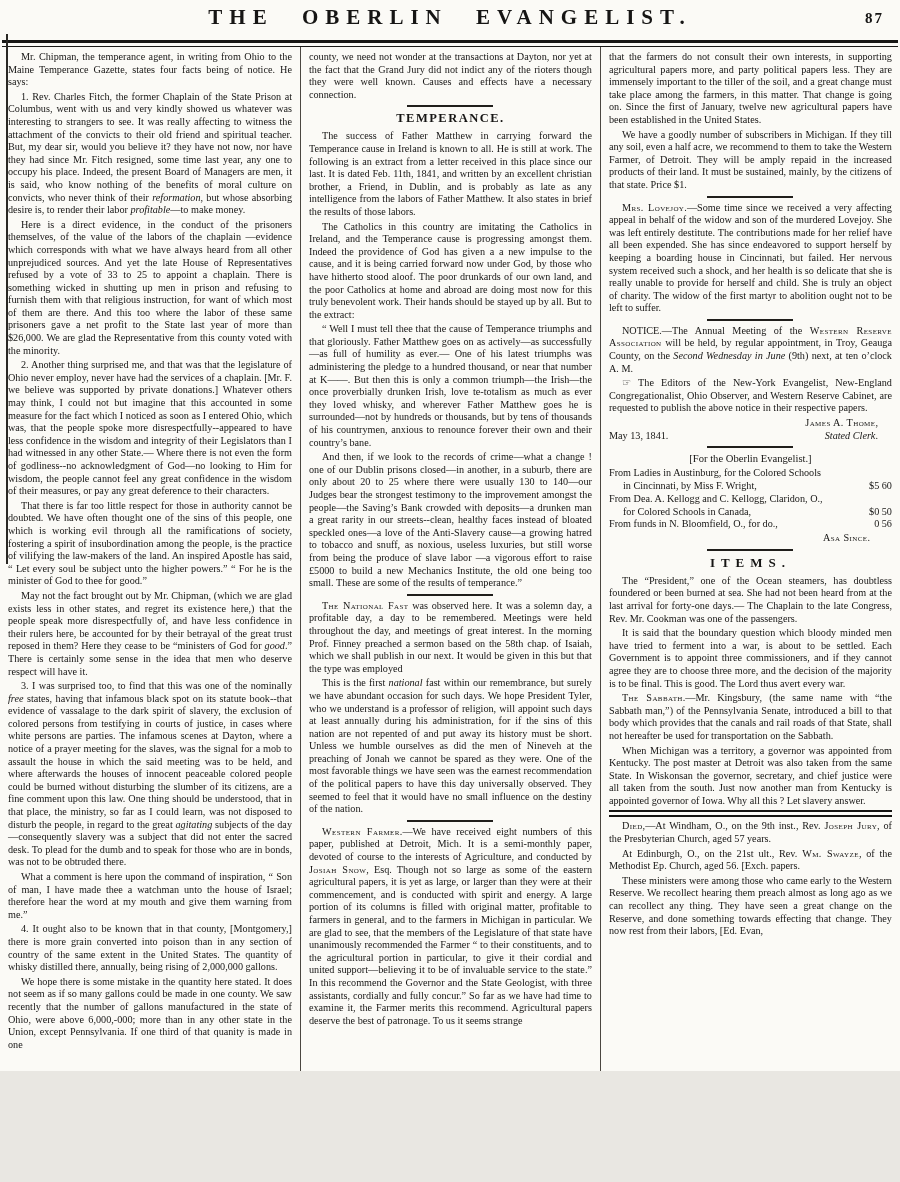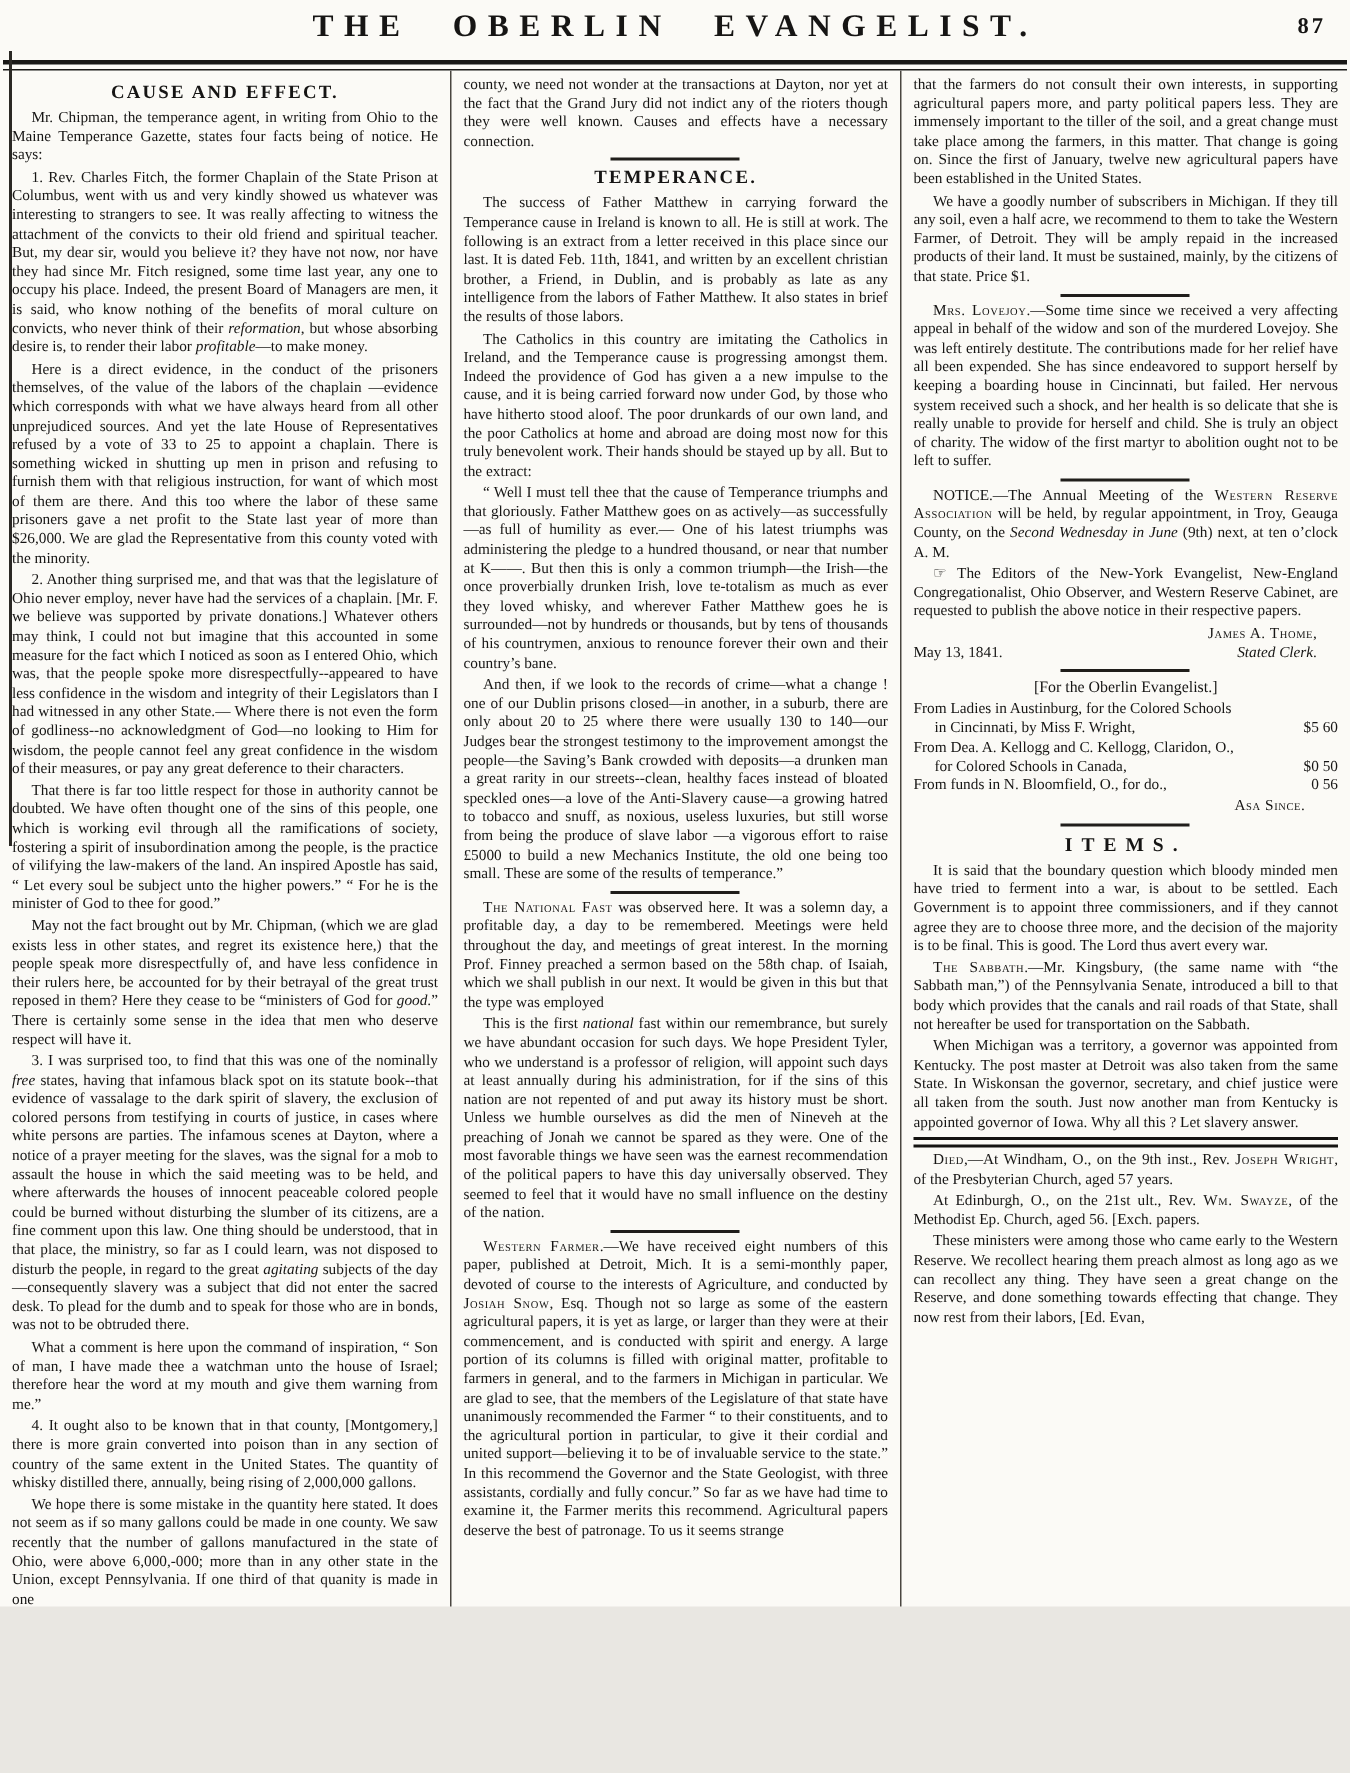--- a/index.html
+++ b/index.html
@@ -35,21 +35,20 @@
 <body>
 
 <div class="page">
   <div class="masthead">
     <span class="masthead-title">THE OBERLIN EVANGELIST.</span>
     <span class="page-number">87</span>
   </div>
   <div class="rule-double"></div>
   <div class="columns">
     <div class="col">
-        <div class="heading">CAUSE AND EFFECT.</div>
         <p class="para">Mr. Chipman, the temperance agent, in writing from Ohio to the Maine Temperance Gazette, states four facts being of notice.  He says:</p>
         <p class="para">1. Rev. Charles Fitch, the former Chaplain of the State Prison at Columbus, went with us and very kindly showed us whatever was interesting to strangers to see.  It was really affecting to witness the attachment of the convicts to their old friend and spiritual teacher.  But, my dear sir, would you believe it? they have not now, nor have they had since Mr. Fitch resigned, some time last year, any one to occupy his place.  Indeed, the present Board of Managers are men, it is said, who know nothing of the benefits of moral culture on convicts, who never think of their <i>reformation</i>, but whose absorbing desire is, to render their labor <i>profitable</i>—to make money.</p>
         <p class="para">Here is a direct evidence, in the conduct of the prisoners themselves, of the value of the labors of the chaplain —evidence which corresponds with what we have always heard from all other unprejudiced sources.  And yet the late House of Representatives refused by a vote of 33 to 25 to appoint a chaplain.  There is something wicked in shutting up men in prison and refusing to furnish them with that religious instruction, for want of which most of them are there.  And this too where the labor of these same prisoners gave a net profit to the State last year of more than $26,000.  We are glad the Representative from this county voted with the minority.</p>
         <p class="para">2. Another thing surprised me, and that was that the legislature of Ohio never employ, never have had the services of a chaplain.  [Mr. F. we believe was supported by private donations.]  Whatever others may think, I could not but imagine that this accounted in some measure for the fact which I noticed as soon as I entered Ohio, which was, that the people spoke more disrespectfully--appeared to have less confidence in the wisdom and integrity of their Legislators than I had witnessed in any other State.— Where there is not even the form of godliness--no acknowledgment of God—no looking to Him for wisdom, the people cannot feel any great confidence in the wisdom of their measures, or pay any great deference to their characters.</p>
         <p class="para">That there is far too little respect for those in authority cannot be doubted.  We have often thought one of the sins of this people, one which is working evil through all the ramifications of society, fostering a spirit of insubordination among the people, is the practice of vilifying the law-makers of the land.  An inspired Apostle has said, “ Let every soul be subject unto the higher powers.”  “ For he is the minister of God to thee for good.”</p>
         <p class="para">May not the fact brought out by Mr. Chipman, (which we are glad exists less in other states, and regret its existence here,) that the people speak more disrespectfully of, and have less confidence in their rulers here, be accounted for by their betrayal of the great trust reposed in them? Here they cease to be “ministers of God for <i>good</i>.”  There is certainly some sense in the idea that men who deserve respect will have it.</p>
         <p class="para">3. I was surprised too, to find that this was one of the nominally <i>free</i> states, having that infamous black spot on its statute book--that evidence of vassalage to the dark spirit of slavery, the exclusion of colored persons from testifying in courts of justice, in cases where white persons are parties.  The infamous scenes at Dayton, where a notice of a prayer meeting for the slaves, was the signal for a mob to assault the house in which the said meeting was to be held, and where afterwards the houses of innocent peaceable colored people could be burned without disturbing the slumber of its citizens, are a fine comment upon this law.  One thing should be understood, that in that place, the ministry, so far as I could learn, was not disposed to disturb the people, in regard to the great <i>agitating</i> subjects of the day—consequently slavery was a subject that did not enter the sacred desk.  To plead for the dumb and to speak for those who are in bonds, was not to be obtruded there.</p>
         <p class="para">What a comment is here upon the command of inspiration, “ Son of man, I have made thee a watchman unto the house of Israel; therefore hear the word at my mouth and give them warning from me.”</p>
         <p class="para">4. It ought also to be known that in that county, [Montgomery,] there is more grain converted into poison than in any section of country of the same extent in the United States.  The quantity of whisky distilled there, annually, being rising of 2,000,000 gallons.</p>
         <p class="para">We hope there is some mistake in the quantity here stated.  It does not seem as if so many gallons could be made in one county.  We saw recently that the number of gallons manufactured in the state of Ohio, were above 6,000,-000; more than in any other state in the Union, except Pennsylvania.  If one third of that quanity is made in one</p>
@@ -102,26 +101,27 @@
             <span class="mamt">$0 50</span>
           </div>
           <div class="mrow">
             <span class="mtext">From funds in N. Bloomfield, O., for do.,</span>
             <span class="mamt">0 56</span>
           </div>
         </div>
         <div class="sig"><span class="sc">Asa Since</span>.</div>
         <div class="sep"></div>
         <div class="heading wide">ITEMS.</div>
+        <p class="para">The “President,” one of the Ocean steamers, has doubtless foundered or been burned at sea.  She had not been heard from at the last arrival for forty-one days.— The Chaplain to the late Congress, Rev. Mr. Cookman was one of the passengers.</p>
         <p class="para">It is said that the boundary question which bloody minded men have tried to ferment into a war, is about to be settled.  Each Government is to appoint three commissioners, and if they cannot agree they are to choose three more, and the decision of the majority is to be final.  This is good.  The Lord thus avert every war.</p>
         <p class="para"><span class="sc">The Sabbath</span>.—Mr. Kingsbury, (the same name with “the Sabbath man,”) of the Pennsylvania Senate, introduced a bill to that body which provides that the canals and rail roads of that State, shall not hereafter be used for transportation on the Sabbath.</p>
         <p class="para">When Michigan was a territory, a governor was appointed from Kentucky.  The post master at Detroit was also taken from the same State.  In Wiskonsan the governor, secretary, and chief justice were all taken from the south. Just now another man from Kentucky is appointed governor of Iowa.  Why all this ?  Let slavery answer.</p>
         <div class="thick-sep"></div>
         <div class="thick-sep"></div>
-        <p class="para"><span class="sc">Died</span>,—At Windham, O., on the 9th inst., Rev. <span class="sc">Joseph Wright</span>, of the Presbyterian Church, aged 57 years.</p>
+        <p class="para"><span class="sc">Died</span>,—At Windham, O., on the 9th inst., Rev. <span class="sc">Joseph Jury</span>, of the Presbyterian Church, aged 57 years.</p>
         <p class="para">At Edinburgh, O., on the 21st ult., Rev. <span class="sc">Wm. Swayze</span>, of the Methodist Ep. Church, aged 56.      [Exch. papers.</p>
         <p class="para">These ministers were among those who came early to the Western Reserve.  We recollect hearing them preach almost as long ago as we can recollect any thing. They have seen a great change on the Reserve, and done something towards effecting that change.  They now rest from their labors,                                  [Ed. Evan,</p>
       </div>
   </div>
   <div class="edge-mark"></div>
   <div class="ink-blot" style="left:514px;top:1080px;width:20px;height:11px;transform:rotate(-8deg);"></div>
   <div class="ink-blot" style="left:524px;top:1101px;width:28px;height:13px;transform:rotate(5deg);"></div>
 </div>
 
 </body></html>

